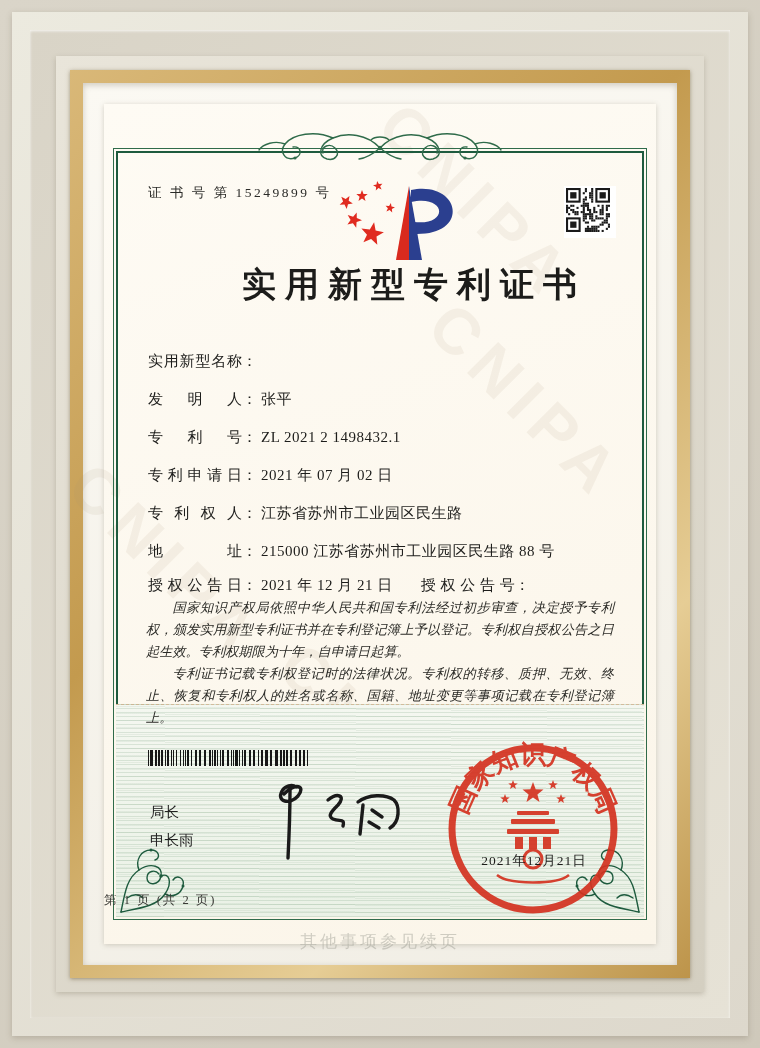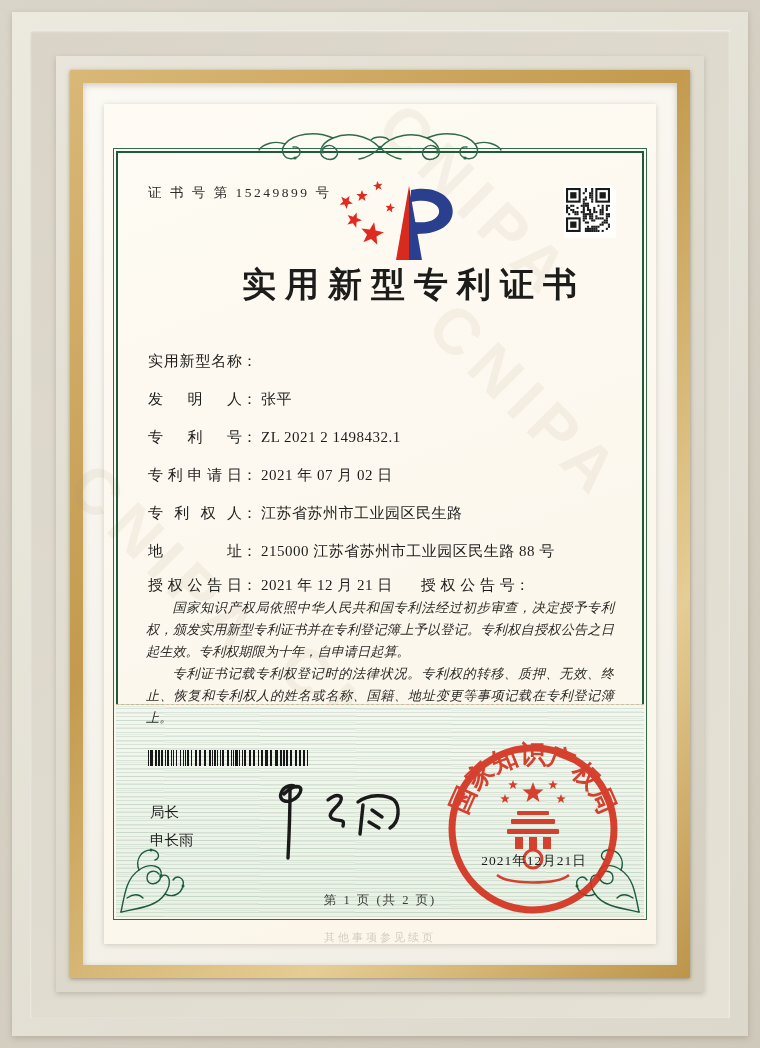--- a/index.html
+++ b/index.html
@@ -68,23 +68,23 @@
   .body-text p{margin:0;text-indent:2em;}
 
   
   .barcode{position:absolute;left:44px;top:646px;width:164px;height:16px;}
   .signer{position:absolute;left:46px;top:694px;font-family:"Liberation Sans","DejaVu Sans",sans-serif;
     font-size:14.5px;color:#222;line-height:28px;}
   .signature{position:absolute;left:128px;top:668px;}
   .seal{position:absolute;left:341px;top:637px;width:176px;height:176px;opacity:.92;}
   .seal-date{position:absolute;left:330px;top:748px;width:200px;text-align:center;
     font-size:13.5px;letter-spacing:1px;color:#1c1c1a;}
-  .footer{position:absolute;left:0;top:788px;width:100%;text-align:center;font-size:12.5px;
+  .footer{position:absolute;left:0;top:788px;width:100%;font-size:12.5px;
     letter-spacing:2px;color:#3a3a36;}
-  .footnote{position:absolute;left:0;top:826px;width:100%;text-align:center;font-size:11px;
+  .footnote{position:absolute;left:0;top:826px;width:100%;text-align:center;font-size:17px;
     letter-spacing:3px;color:#a4a49a;opacity:.5;filter:blur(.4px);}
 </style>
 </head>
 <body>
 
 <div class="frame-outer"></div>
 <div class="frame-bevel1"></div>
 <div class="frame-bevel2"></div>
 <div class="frame-bevel3"></div>
 <div class="gold-band"></div>

